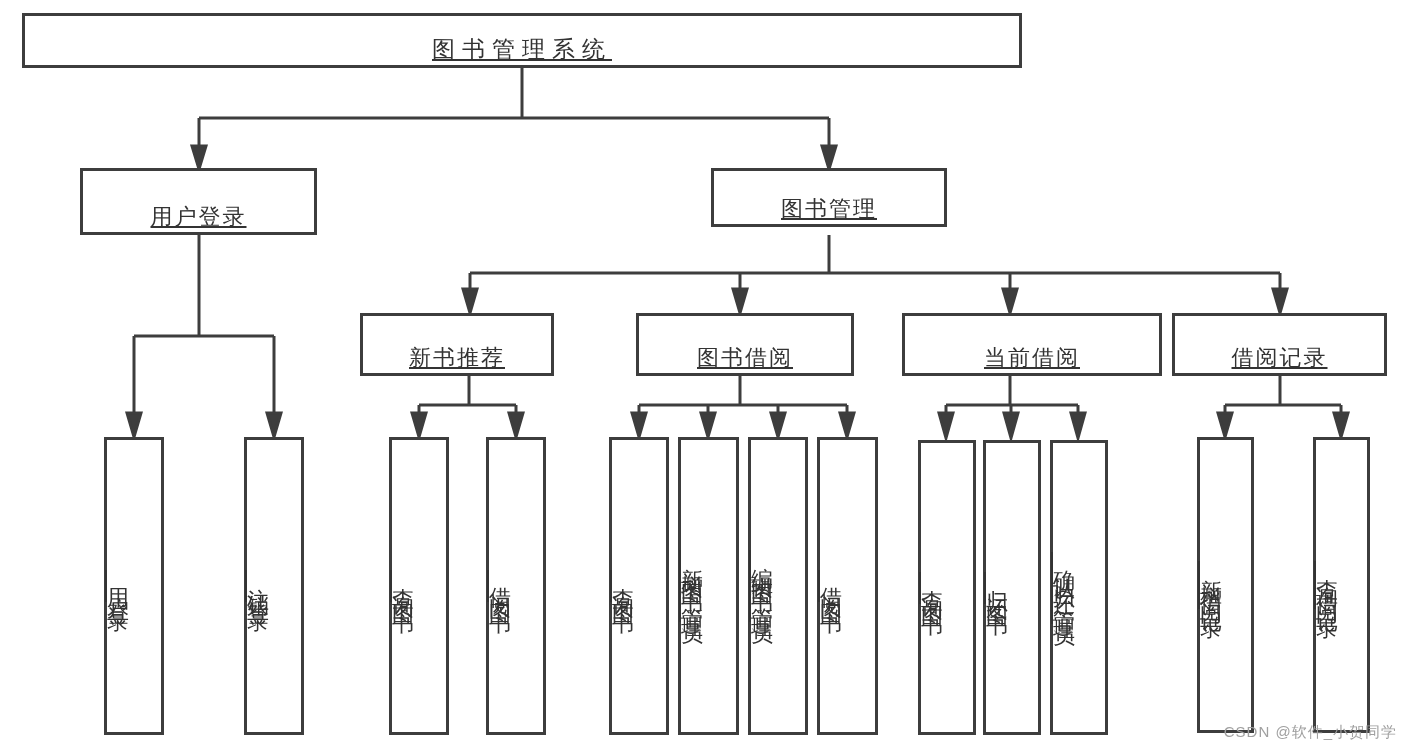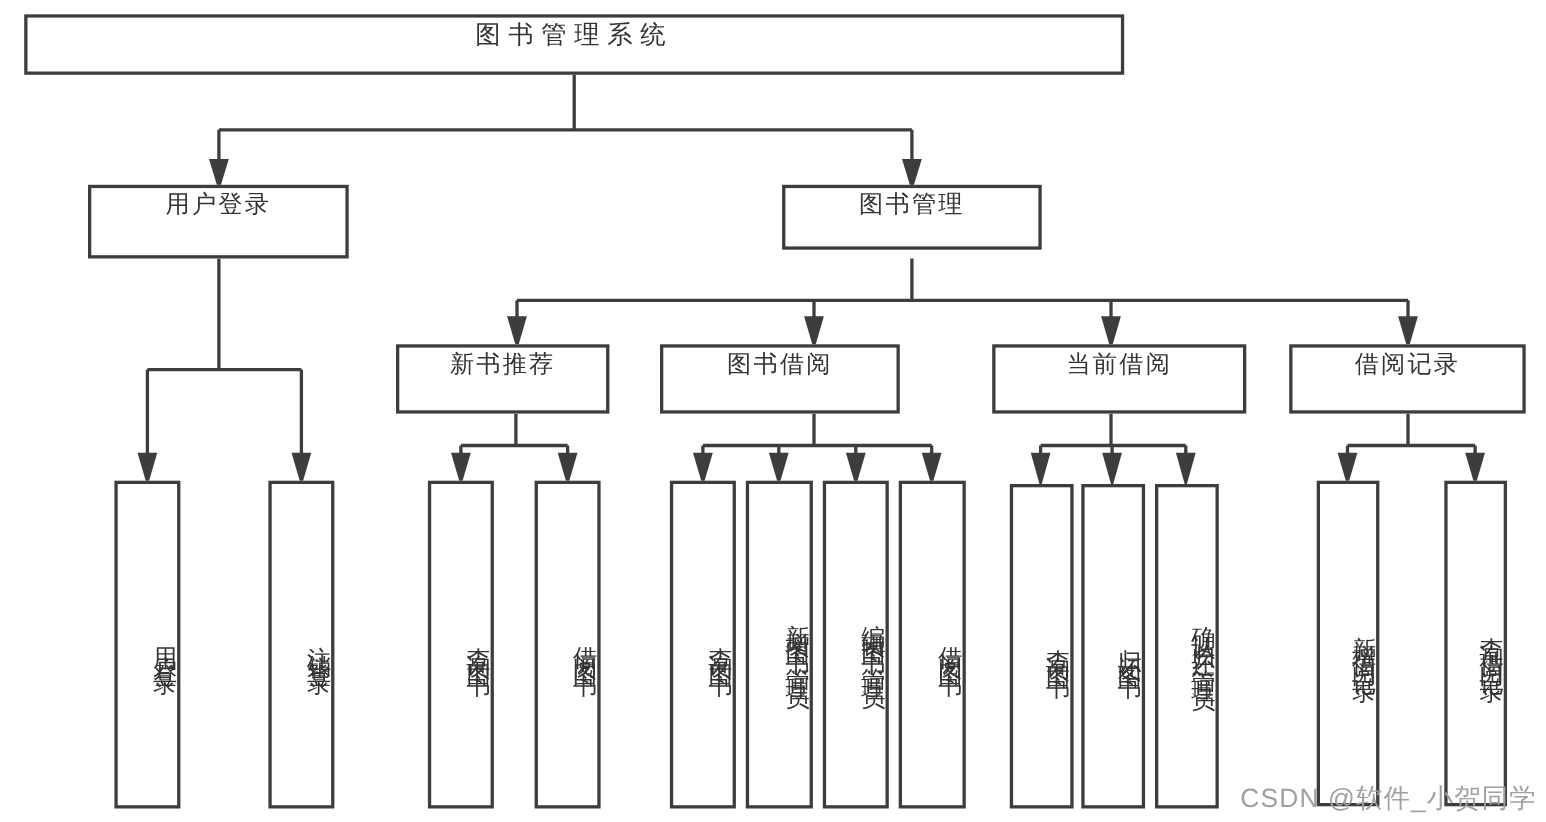--- a/index.html
+++ b/index.html
@@ -9,39 +9,40 @@
     background:#ffffff;
     font-family:"Liberation Sans","DejaVu Sans",sans-serif;
     overflow:hidden;
   }
   .connector-svg{position:absolute;left:0;top:0;width:1405px;height:747px;}
   .node{
     position:absolute;
     box-sizing:border-box;
     border:3px solid #3d3d3d;
     background:#ffffff;
-    display:flex;align-items:flex-start;justify-content:center;
+    display:flex;align-items:flex-end;justify-content:center;
     color:#333333;
     font-size:22px;
     letter-spacing:2px;
     text-align:center;
+    text-decoration:underline;
   }
   .node.root{font-size:23px;letter-spacing:7px;}
   .node.vert{
     writing-mode:vertical-rl;
     text-orientation:mixed;
     font-size:22px;
     letter-spacing:8px;
     line-height:1;
     padding:6px 0;
   }
   .watermark{
     position:absolute;
     right:8px;bottom:5px;
-    font-size:24px;
+    font-size:15px;
     color:#a0a0a0;
     letter-spacing:1px;
     white-space:nowrap;
   }
 </style>
 </head>
 <body>
 
 <div class="canvas">
 
@@ -130,24 +131,24 @@
   <div class="node" style="left:80px;top:168px;width:237px;height:67px;">
     <span>用户登录</span>
   </div>
   <div class="node" style="left:711px;top:168px;width:236px;height:59px;">
     <span>图书管理</span>
   </div>
 
   <div class="node" style="left:360px;top:313px;width:194px;height:63px;">
     <span>新书推荐</span>
   </div>
-  <div class="node" style="left:600px;top:313px;width:218px;height:63px;">
+  <div class="node" style="left:636px;top:313px;width:218px;height:63px;">
     <span>图书借阅</span>
   </div>
-  <div class="node" style="left:902px;top:313px;width:231px;height:63px;">
+  <div class="node" style="left:902px;top:313px;width:260px;height:63px;">
     <span>当前借阅</span>
   </div>
   <div class="node" style="left:1172px;top:313px;width:215px;height:63px;">
     <span>借阅记录</span>
   </div>
 
   <div class="node vert" style="left:104px;top:437px;width:60px;height:298px;">
     <span>用户登录</span>
   </div>
   <div class="node vert" style="left:244px;top:437px;width:60px;height:298px;">

